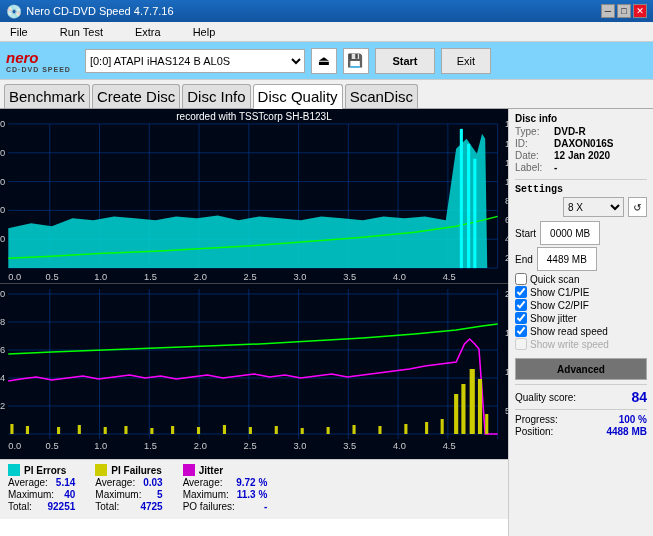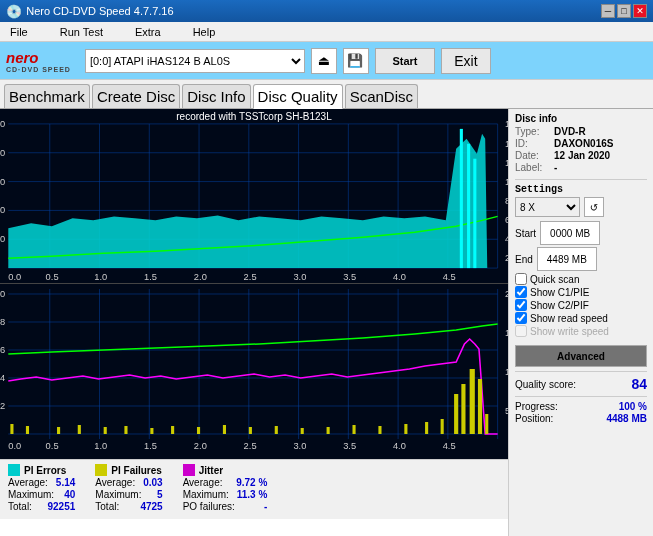--- a/index.html
+++ b/index.html
@@ -14,21 +14,21 @@
     
     .menu-bar { background: #f0f0f0; border-bottom: 1px solid #ccc; height: 20px; display: flex; align-items: center; padding: 0 4px; gap: 20px; font-size: 11px; }
     .menu-item { padding: 2px 6px; cursor: pointer; }
     
     
     .toolbar { background: #7dd3fc; border-bottom: 1px solid #ccc; height: 38px; display: flex; align-items: center; padding: 2px 6px; gap: 6px; }
     .logo-area { display: flex; align-items: center; margin-right: 8px; }
     .drive-select { height: 24px; width: 220px; font-size: 11px; border: 1px solid #aaa; background: white; }
     .toolbar-icon-btn { width: 26px; height: 26px; border: 1px solid #aaa; background: white; display: flex; align-items: center; justify-content: center; cursor: pointer; font-size: 13px; }
     .start-btn { height: 26px; width: 60px; background: #e8e8e8; border: 1px solid #aaa; cursor: pointer; font-size: 11px; font-weight: bold; }
-    .exit-btn { height: 26px; width: 50px; background: #e8e8e8; border: 1px solid #aaa; cursor: pointer; font-size: 14px; }
+    .exit-btn { height: 26px; width: 50px; background: #e8e8e8; border: 1px solid #aaa; cursor: pointer; font-size: 11px; }
     
     
     .tabs { background: #f0f0f0; display: flex; padding: 4px 4px 0; gap: 2px; border-bottom: 1px solid #aaa; }
     .tab { padding: 3px 4px; border: 1px solid #aaa; border-bottom: none; background: #e0e0e0; cursor: pointer; font-size: 15px; border-radius: 3px 3px 0 0; }
     .tab.active { background: white; border-bottom: 1px solid white; margin-bottom: -1px; z-index: 1; }
     
     
     .content-area { display: flex; height: calc(536px - 22px - 20px - 38px - 24px); background: white; }
     
     
@@ -51,21 +51,21 @@
     
     .disc-info-section { margin-bottom: 6px; }
     .disc-info-title { font-weight: bold; font-size: 10px; margin-bottom: 2px; }
     .info-row { display: flex; gap: 4px; font-size: 10px; margin-bottom: 1px; }
     .info-key { color: #666; min-width: 35px; }
     .info-val { color: #000; font-weight: bold; }
     
     .settings-section { margin-bottom: 4px; }
     .settings-title { font-weight: bold; font-size: 10px; margin-bottom: 2px; font-family: Liberation Mono, monospace; }
     
-    .speed-select { height: 20px; width: 65px; font-size: 10px; border: 1px solid #aaa; }
+    .speed-select { height: 20px; width: 65px; font-size: 10px; border: 1px solid #aaa; margin-left: 48px; }
     .mb-input { height: 24px; width: 60px; font-size: 10px; border: 1px solid #aaa; background: white; text-align: center; }
     .input-row { display: flex; align-items: center; gap: 4px; margin-bottom: 2px; font-size: 10px; }
     
     .checkbox-row { display: flex; align-items: center; gap: 3px; margin-bottom: 1px; font-size: 10px; }
     .checkbox-row input { width: 12px; height: 12px; }
     
     .advanced-btn { width: 100%; height: 22px; background: #737373; border: 1px solid #aaa; cursor: pointer; font-size: 10px; margin-top: 4px; font-weight: bold; }
     
     .quality-row { display: flex; justify-content: space-between; align-items: center; margin-top: 4px; font-size: 10px; }
     .quality-score { color: #0000cc; font-weight: bold; font-size: 14px; }
@@ -376,20 +376,24 @@
       <div class="checkbox-row">
         <input type="checkbox" checked="" style="">
         <span>Show C1/PIE</span>
       </div>
       <div class="checkbox-row">
         <input type="checkbox" checked="" style="">
         <span>Show C2/PIF</span>
       </div>
       <div class="checkbox-row">
         <input type="checkbox" checked="" style="">
+        <span>Show jitter</span>
+      </div>
+      <div class="checkbox-row">
+        <input type="checkbox" checked="" style="">
         <span>Show read speed</span>
       </div>
       <div class="checkbox-row">
         <input type="checkbox" disabled="" style="">
         <span style="color:#aaa;">Show write speed</span>
       </div>
     </div>
     
     <button class="advanced-btn">Advanced</button>
     

